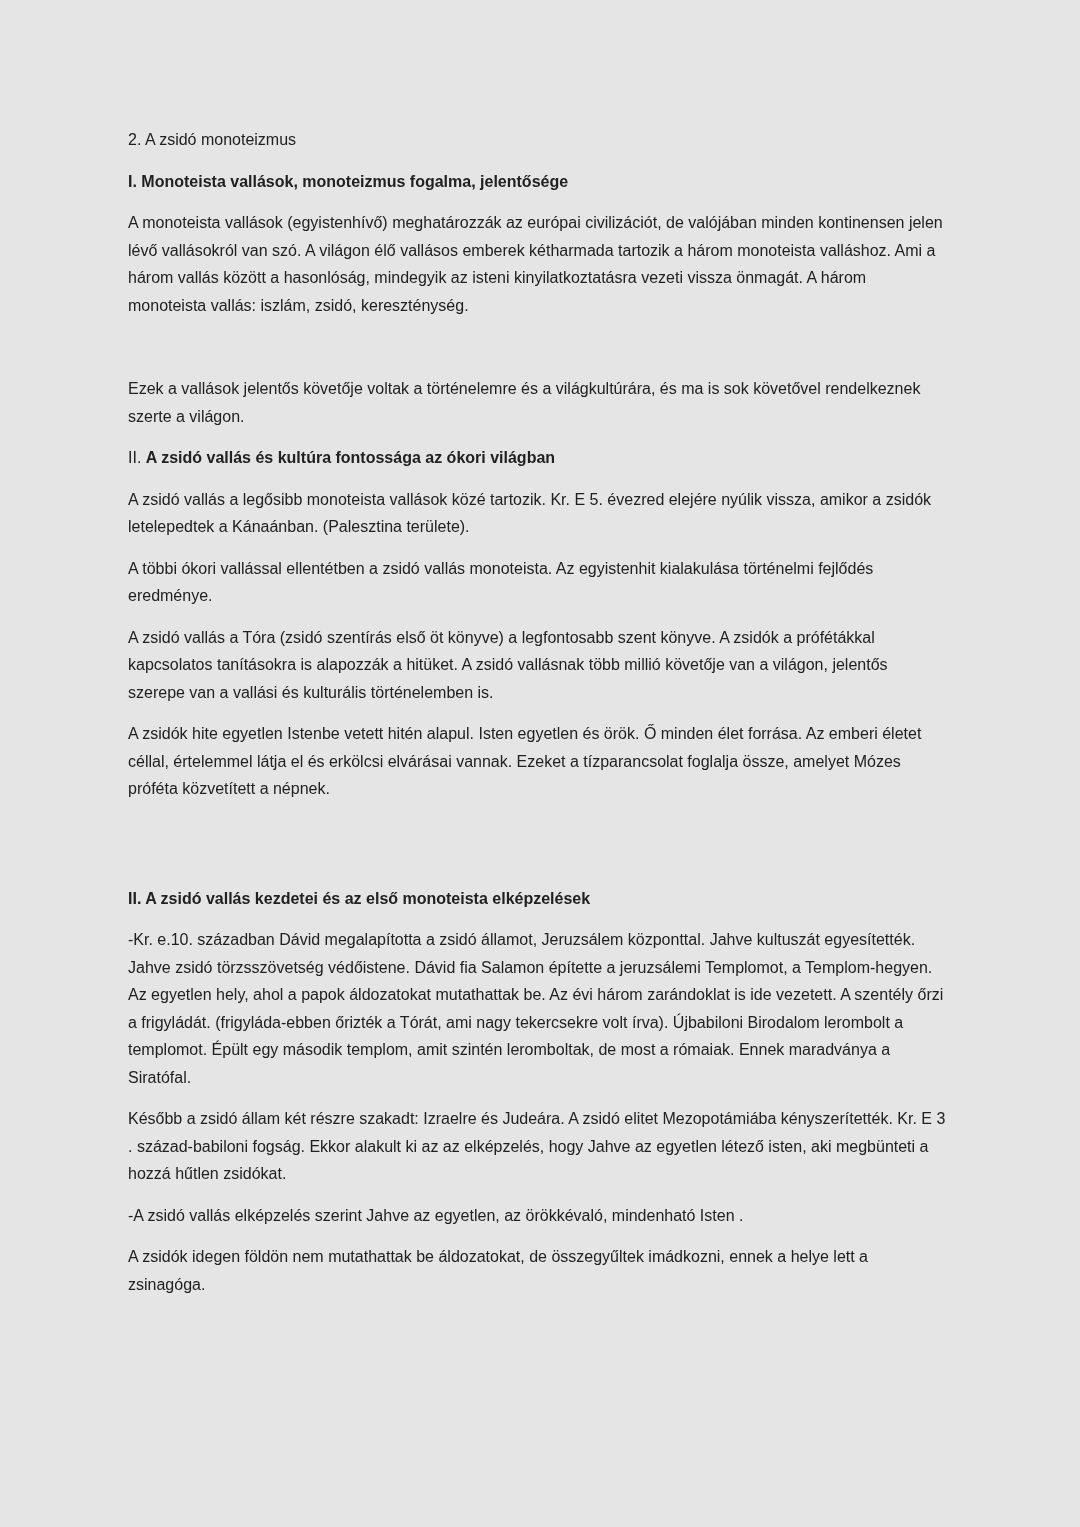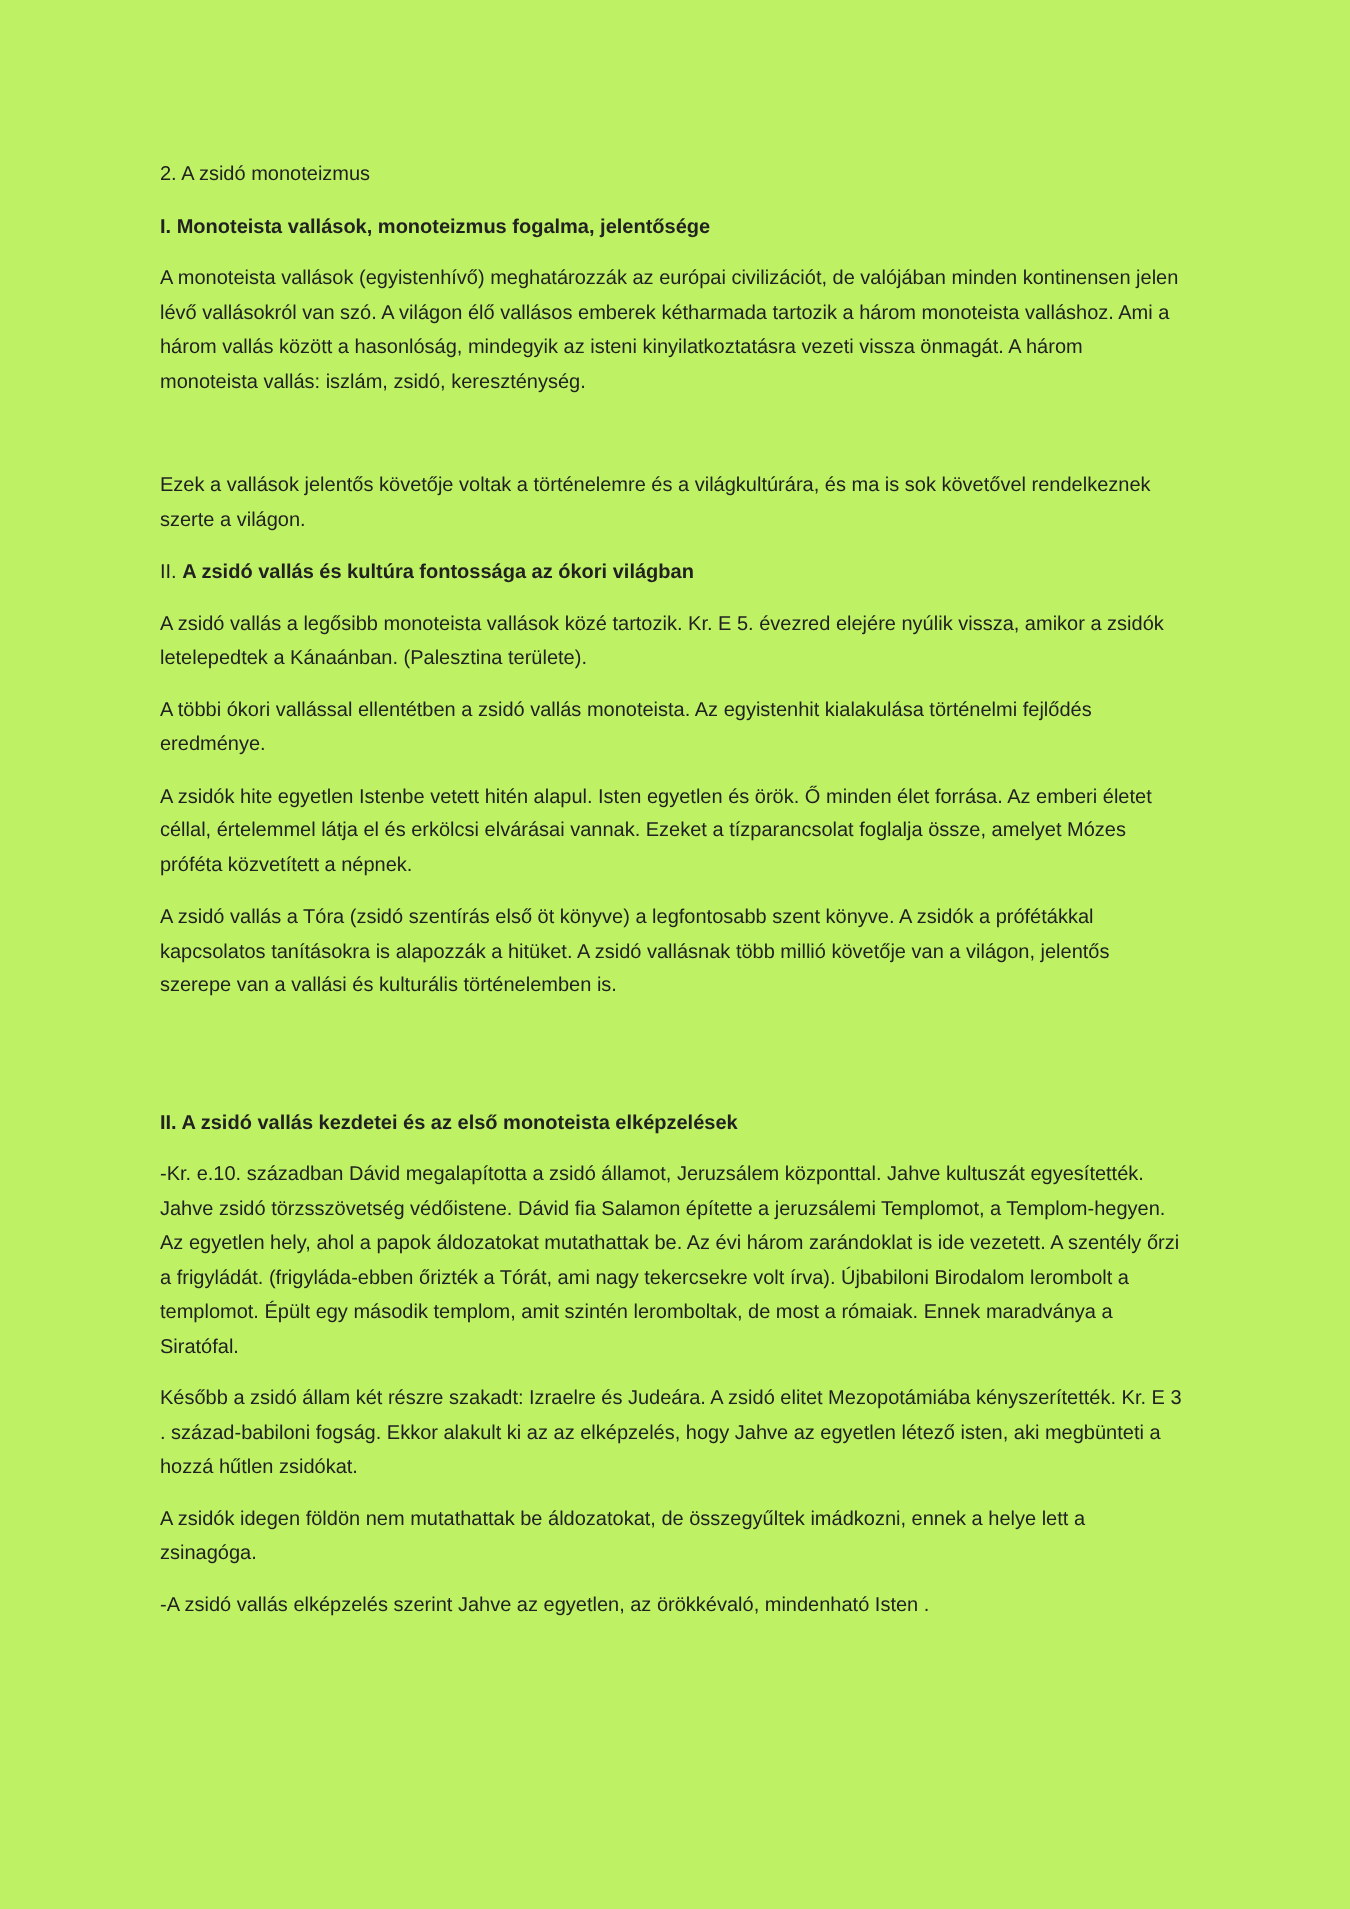--- a/index.html
+++ b/index.html
@@ -6,21 +6,21 @@
   html, body {
     margin: 0;
     padding: 0;
     background: #ffffff;
   }
   .doc-page {
     position: relative;
     width: 1080px;
     height: 1527px;
     box-sizing: border-box;
-    background: #bef264;
+    background: #e5e5e5;
     padding: 126px 133px 40px 128px;
     font-family: "Liberation Sans", sans-serif;
     font-size: 16px;
     line-height: 1.72;
     color: #212121;
     overflow: hidden;
   }
   .para {
     margin: 0 0 14px 0;
     text-align: left;
@@ -52,29 +52,29 @@
   <div class="spacer-one-line"></div>
 
   <p class="para">Ezek a vallások jelentős követője voltak a történelemre és a világkultúrára, és ma is sok követővel rendelkeznek szerte a világon.</p>
 
   <p class="para heading"><span class="heading-prefix">II. </span><span>A zsidó vallás és kultúra fontossága az ókori világban</span></p>
 
   <p class="para">A zsidó vallás a legősibb monoteista vallások közé tartozik. Kr. E 5. évezred elejére nyúlik vissza, amikor a zsidók letelepedtek a Kánaánban. (Palesztina területe).</p>
 
   <p class="para">A többi ókori vallással ellentétben a zsidó vallás monoteista. Az egyistenhit kialakulása történelmi fejlődés eredménye.</p>
 
+  <p class="para">A zsidó vallás a Tóra (zsidó szentírás első öt könyve) a legfontosabb szent könyve. A zsidók a prófétákkal kapcsolatos tanításokra is alapozzák a hitüket. A zsidó vallásnak több millió követője van a világon, jelentős szerepe van a vallási és kulturális történelemben is.</p>
+
   <p class="para">A zsidók hite egyetlen Istenbe vetett hitén alapul. Isten egyetlen és örök. Ő minden élet forrása. Az emberi életet céllal, értelemmel látja el és erkölcsi elvárásai vannak. Ezeket a tízparancsolat foglalja össze, amelyet Mózes próféta közvetített a népnek.</p>
-
-  <p class="para">A zsidó vallás a Tóra (zsidó szentírás első öt könyve) a legfontosabb szent könyve. A zsidók a prófétákkal kapcsolatos tanításokra is alapozzák a hitüket. A zsidó vallásnak több millió követője van a világon, jelentős szerepe van a vallási és kulturális történelemben is.</p>
 
   <div class="spacer-two-line"></div>
 
   <p class="para heading">II. A zsidó vallás kezdetei és az első monoteista elképzelések</p>
 
   <p class="para">-Kr. e.10. században Dávid megalapította a zsidó államot, Jeruzsálem központtal. Jahve kultuszát egyesítették. Jahve zsidó törzsszövetség védőistene. Dávid fia Salamon építette a jeruzsálemi Templomot, a Templom-hegyen. Az egyetlen hely, ahol a papok áldozatokat mutathattak be. Az évi három zarándoklat is ide vezetett. A szentély őrzi a frigyládát. (frigyláda-ebben őrizték a Tórát, ami nagy tekercsekre volt írva). Újbabiloni Birodalom lerombolt a templomot. Épült egy második templom, amit szintén leromboltak, de most a rómaiak. Ennek maradványa a Siratófal.</p>
 
   <p class="para">Később a zsidó állam két részre szakadt: Izraelre és Judeára. A zsidó elitet Mezopotámiába kényszerítették. Kr. E 3 . század-babiloni fogság. Ekkor alakult ki az az elképzelés, hogy Jahve az egyetlen létező isten, aki megbünteti a hozzá hűtlen zsidókat.</p>
 
+  <p class="para">-A zsidó vallás elképzelés szerint Jahve az egyetlen, az örökkévaló, mindenható Isten .</p>
+
   <p class="para">A zsidók idegen földön nem mutathattak be áldozatokat, de összegyűltek imádkozni, ennek a helye lett a zsinagóga.</p>
-
-  <p class="para">-A zsidó vallás elképzelés szerint Jahve az egyetlen, az örökkévaló, mindenható Isten .</p>
 
 </div>
 
 </body></html>

